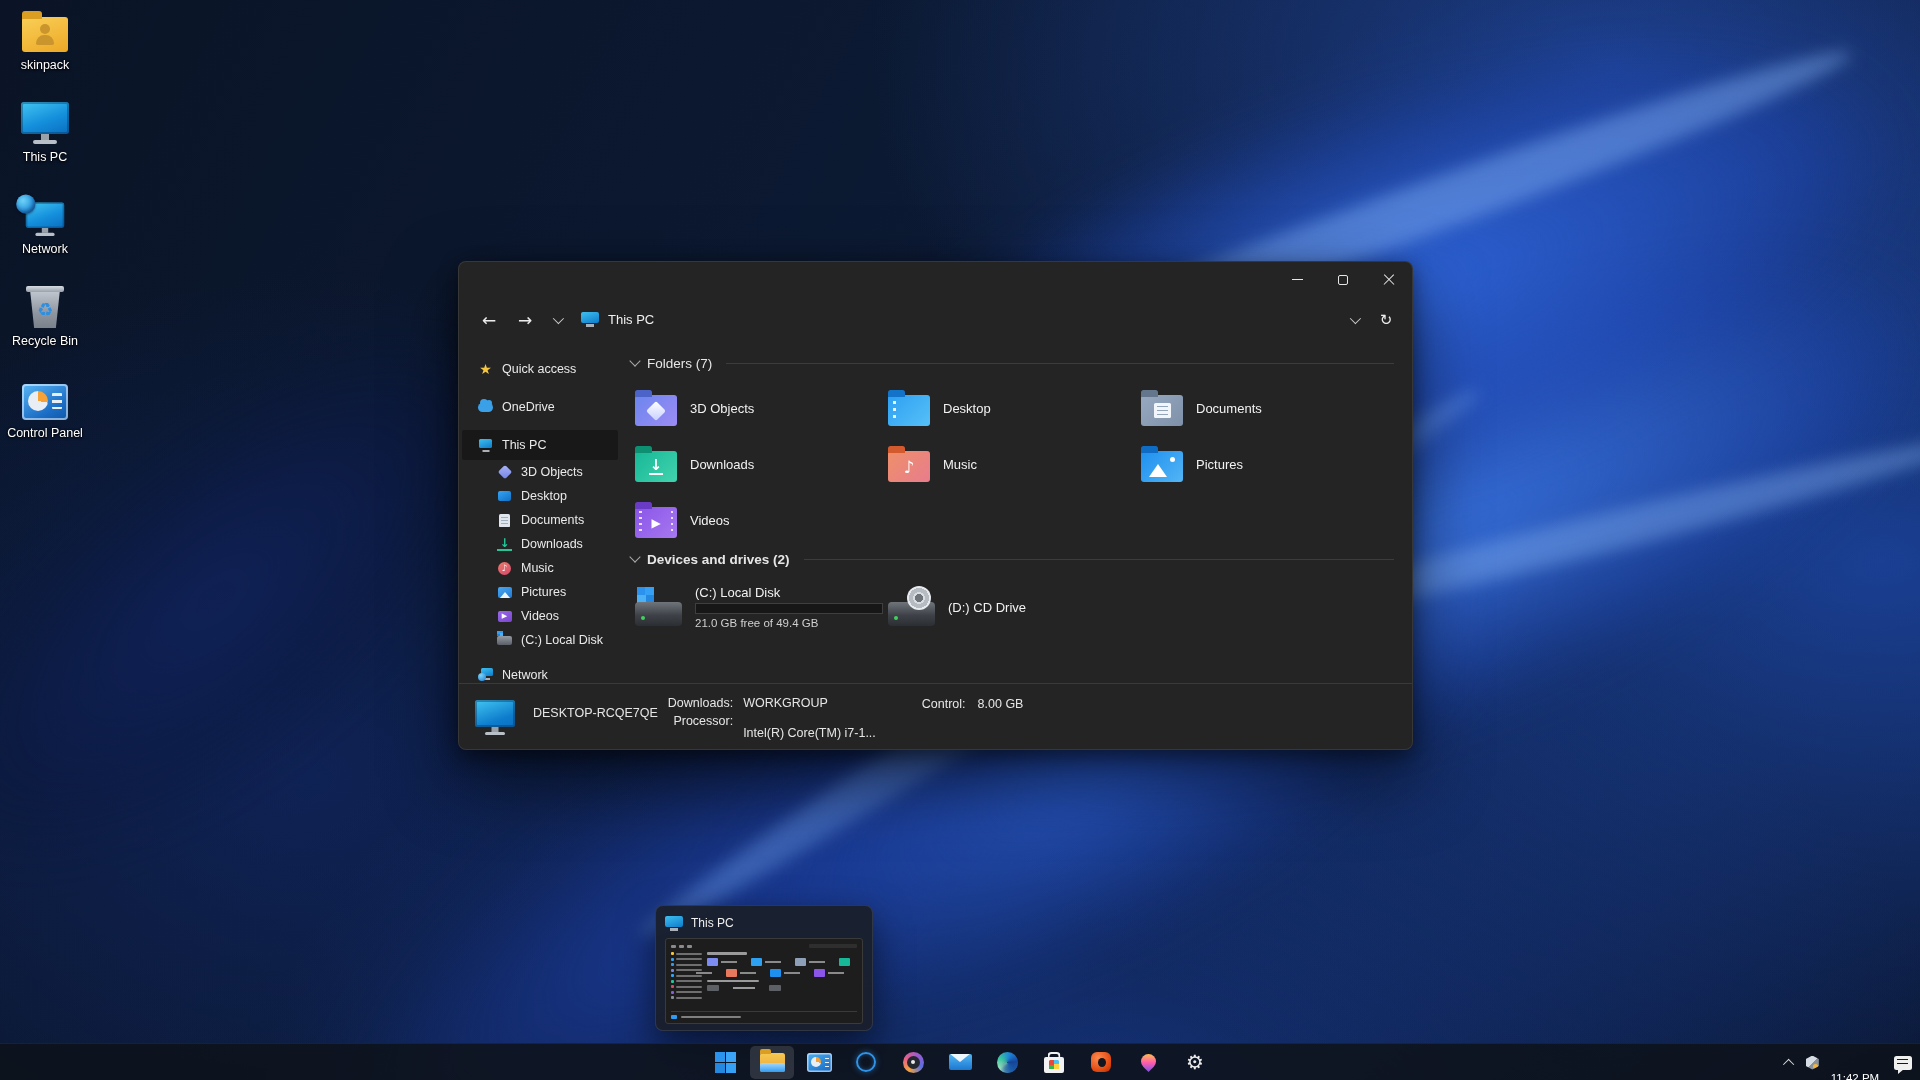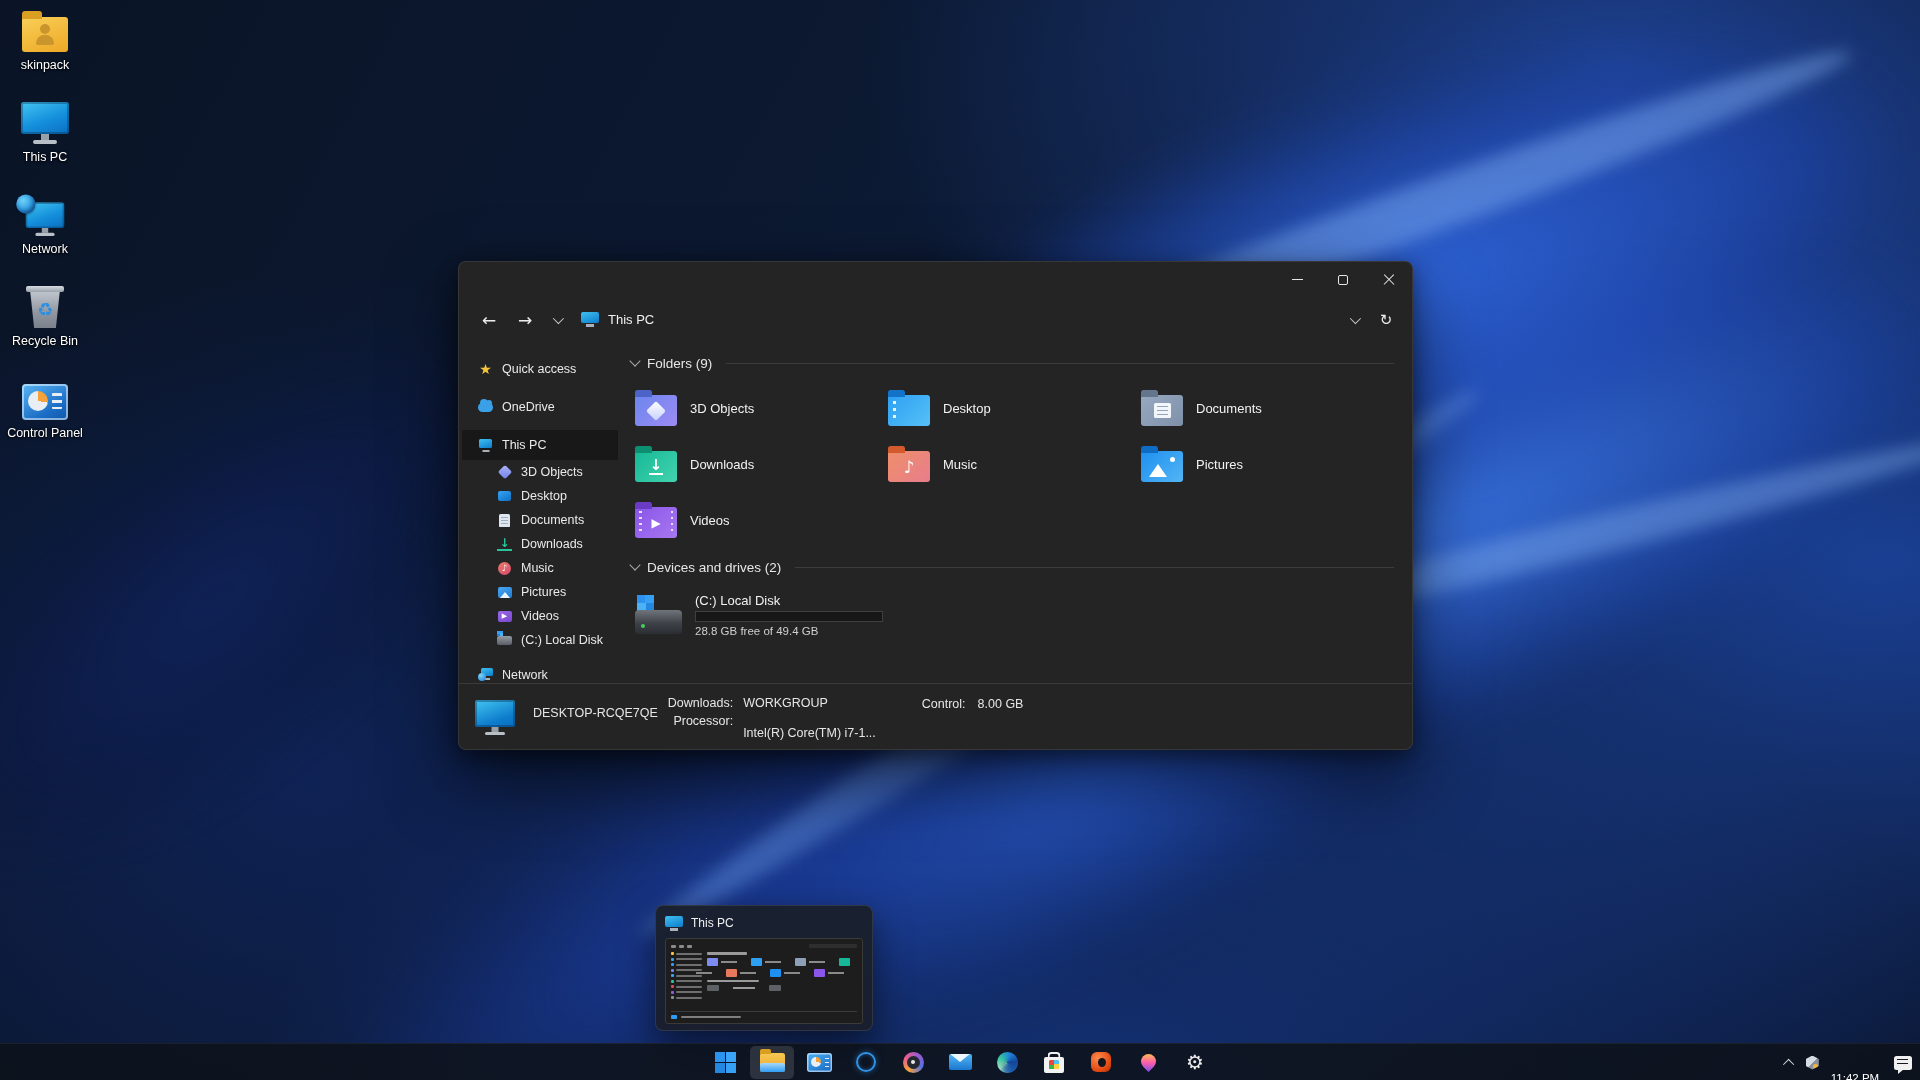--- a/index.html
+++ b/index.html
@@ -481,21 +481,21 @@
             <span class="std"></span>
             <span class="glb"></span>
           </span>
           <span>Network</span>
         </div>
     </div>
 
     <div class="content">
       <div class="sect-head">
         <span class="chev"></span>
-        <span class="sect-title">Folders (9)</span>
+        <span class="sect-title">Folders (7)</span>
         <span class="sect-rule"></span>
       </div>
       <div class="tile-grid">
         <div class="tile">
             <span class="folder f-3d">
               <span class="cube"></span>
             </span>
             <span class="lbl">3D Objects</span>
           </div>
         <div class="tile">
@@ -532,37 +532,45 @@
         <div class="tile">
             <span class="folder f-videos">
               <span class="perf l"></span>
               <span class="play">▶</span>
               <span class="perf r"></span>
             </span>
             <span class="lbl">Videos</span>
           </div>
       </div>
 
-      <div class="sect-head" style="margin-top:8px;">
+      <div class="sect-head" style="margin-top:0;font-weight:bold;">
         <span class="chev"></span>
         <span class="sect-title">Devices and drives (2)</span>
         <span class="sect-rule"></span>
       </div>
       <div class="tile-grid">
         <div class="tile" style="height:62px;">
           <span class="drive-ico">
               <span class="flag"></span>
               <span class="slab"></span>
               <span class="led"></span>
             </span>
           <span class="drive-info">
             <span class="lbl">(C:) Local Disk</span>
             <span class="cap-bar"><span class="cap-fill" style="width: 42%;"></span></span>
-            <span class="cap-text">28.8 GB free of 49.4 GB</span>
-          </span>
+            <span class="cap-text">21.0 GB free of 49.4 GB</span>
+          </span>
+        </div>
+        <div class="tile" style="height:62px;">
+          <span class="drive-ico">
+              <span class="slab"></span>
+              <span class="disc"></span>
+              <span class="led"></span>
+            </span>
+          <span class="lbl">(D:) CD Drive</span>
         </div>
       </div>
     </div>
   </div>
 
   <div class="statusbar">
     <span class="mon-md">
         <span class="scr"></span>
         <span class="neck"></span>
         <span class="base"></span>

